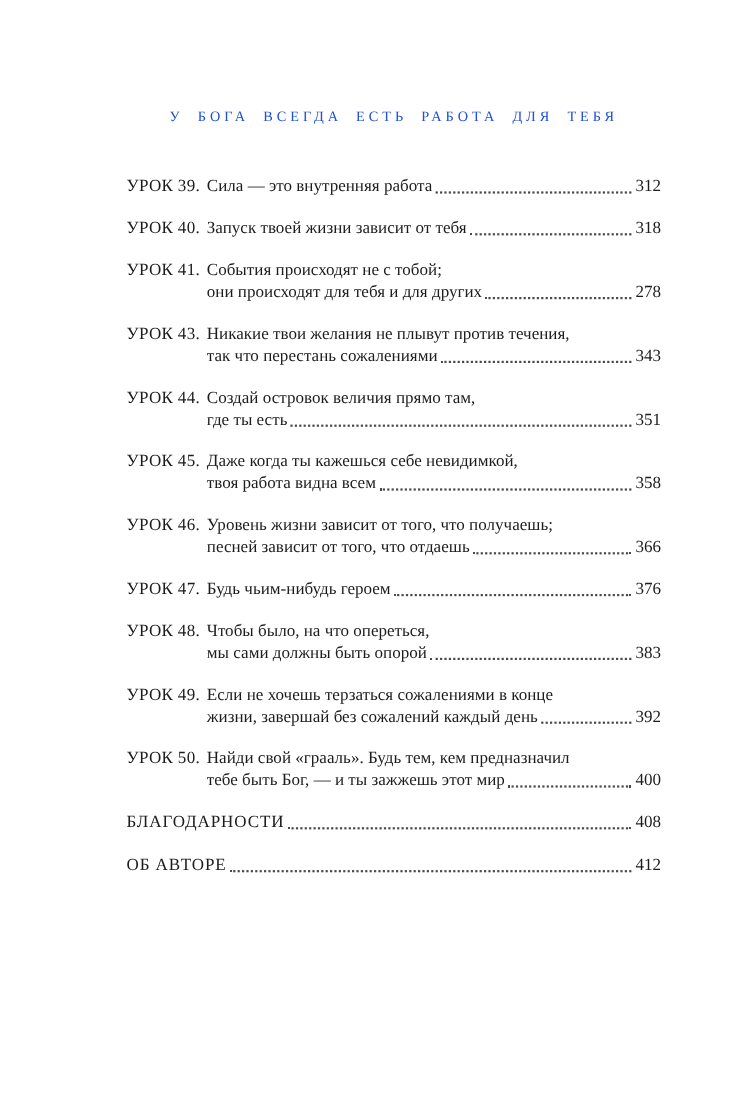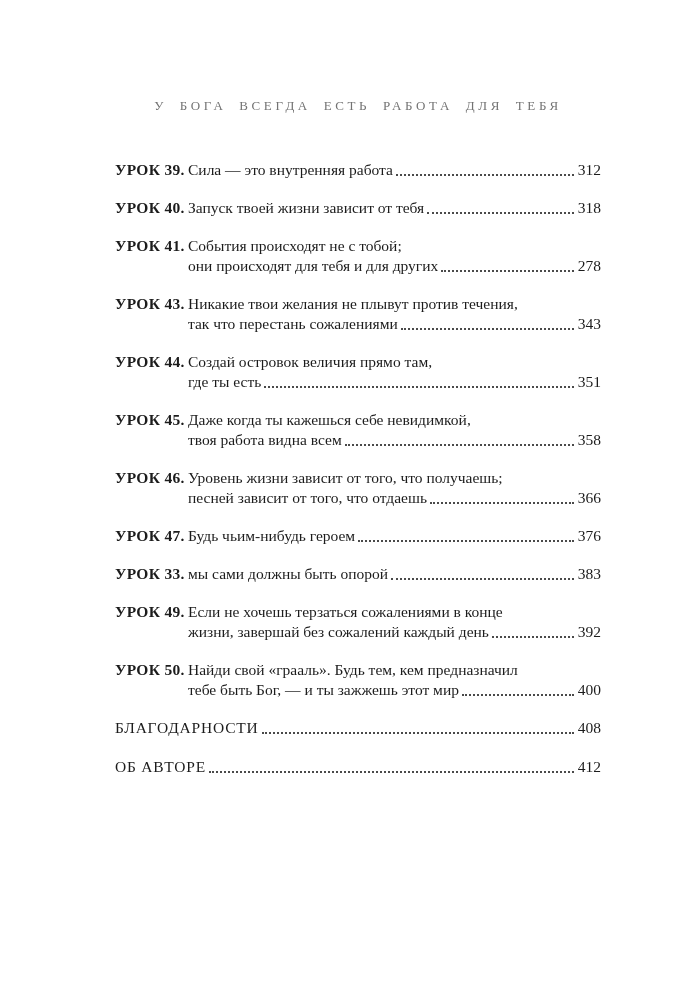--- a/index.html
+++ b/index.html
@@ -17,37 +17,37 @@
     background: #ffffff;
     color: #1c1c1c;
     font-family: "Liberation Serif", "DejaVu Serif", serif;
     padding: 98px 80px 40px 115px;
   }
   .running-head {
     text-align: center;
     font-size: 13px;
     letter-spacing: 3.6px;
     word-spacing: 6px;
-    color: #737373;
+    color: #1d4ed8;
     margin: 0 0 46px 0;
     font-weight: 400;
     white-space: nowrap;
   }
   .toc {
     font-size: 15.5px;
     line-height: 20px;
   }
   .toc-entry {
     display: flex;
     align-items: flex-start;
     margin-bottom: 18px;
   }
   .toc-label {
     flex: 0 0 73px;
-    font-weight: 700;
+    font-weight: 400;
     letter-spacing: 0.3px;
     white-space: nowrap;
   }
   .toc-body {
     flex: 1;
     min-width: 0;
   }
   .toc-line {
     display: flex;
     align-items: baseline;
@@ -170,22 +170,25 @@
         <span class="toc-label">УРОК 47.</span>
         <div class="toc-body">
           <div class="toc-line">
             <span class="toc-text">Будь чьим-нибудь героем</span>
             <span class="leader"></span>
             <span class="toc-page">376</span>
           </div>
         </div>
       </div>
       <div class="toc-entry">
-        <span class="toc-label">УРОК 33.</span>
-        <div class="toc-body">
+        <span class="toc-label">УРОК 48.</span>
+        <div class="toc-body">
+          <div class="toc-line">
+            <span class="toc-text">Чтобы было, на что опереться,</span>
+          </div>
           <div class="toc-line">
             <span class="toc-text">мы сами должны быть опорой</span>
             <span class="leader"></span>
             <span class="toc-page">383</span>
           </div>
         </div>
       </div>
       <div class="toc-entry">
         <span class="toc-label">УРОК 49.</span>
         <div class="toc-body">

